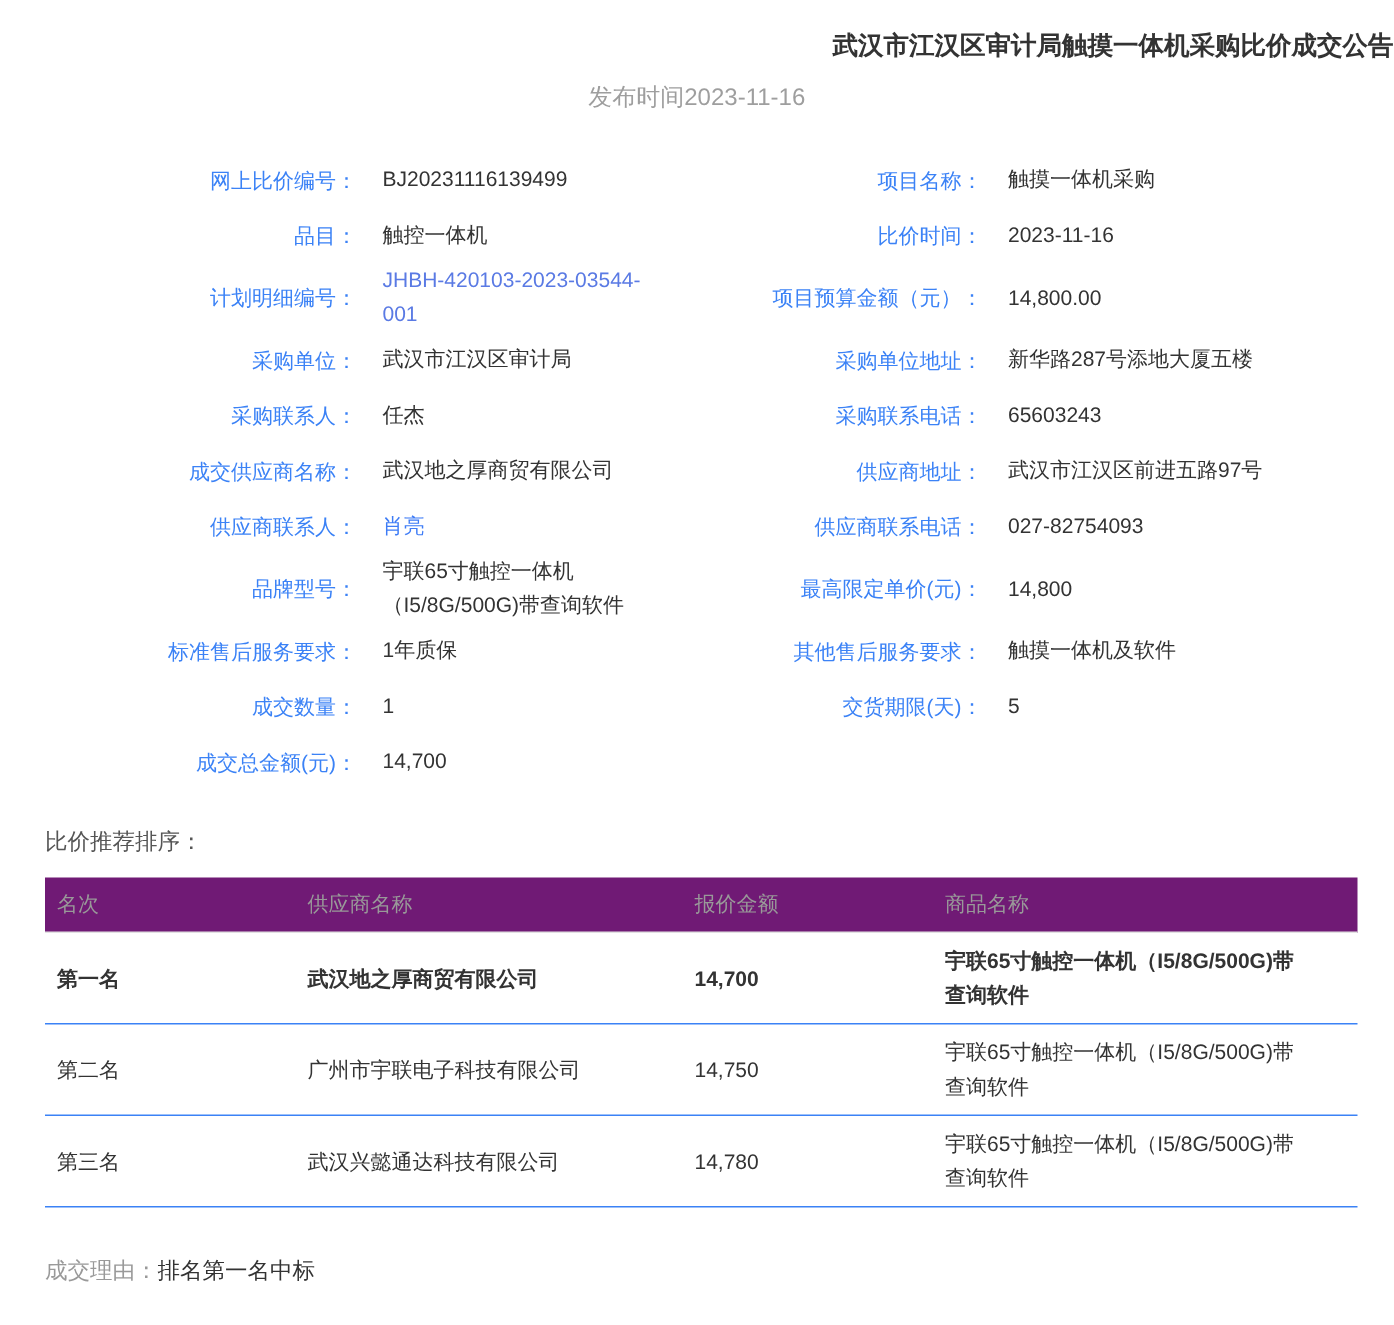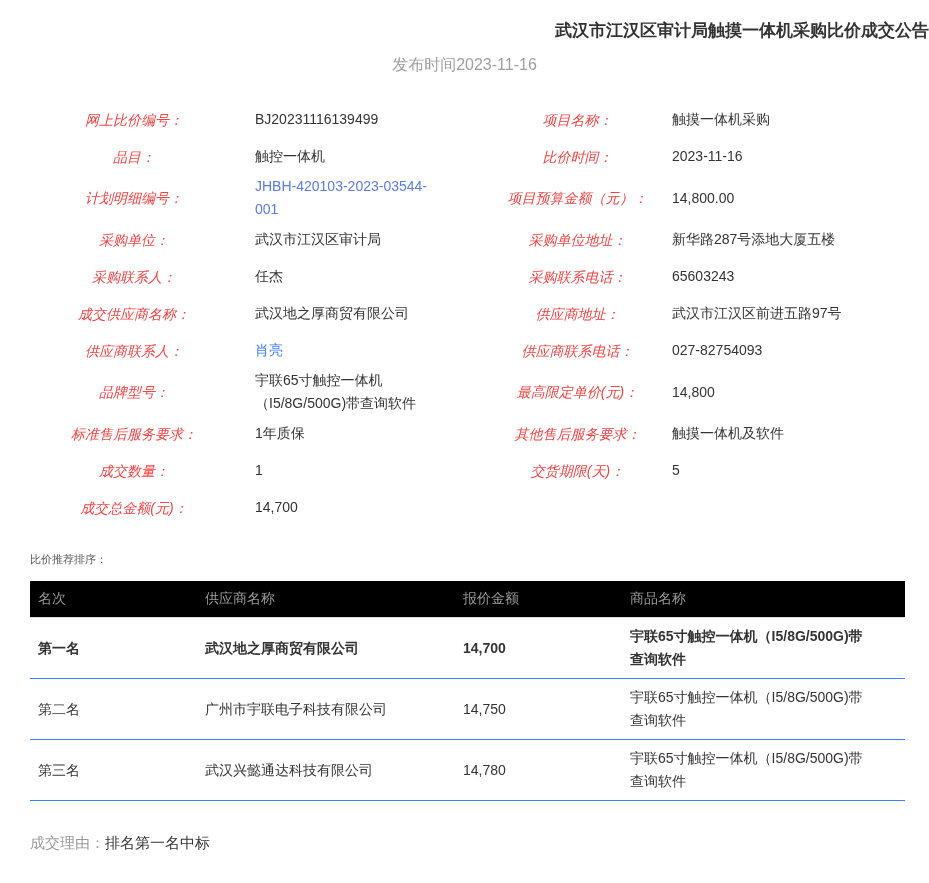--- a/index.html
+++ b/index.html
@@ -16,37 +16,37 @@
   .pubdate {
     margin-top:14px; text-align:center;
     font-size:16px; color:#9e9e9e;
   }
   .form { margin:25px 0 0 30px; width:875px; }
   .frow {
     display:grid; grid-template-columns:208px 262px 155px 250px;
     min-height:37px; align-items:center;
   }
   .flabel {
-    text-align:center; color:#ef4444; font-size:14px; line-height:20px;font-style:italic;
+    text-align:right; color:#3b82f6; font-size:14px; line-height:20px;
   }
   .fvalue {
     padding-left:17px; color:#333; font-size:14px; line-height:23px;
   }
   .preline { white-space:pre-line; }
   a.link-plan { color:#5a7ae4; text-decoration:none; cursor:pointer; }
   a.link-contact { color:#3e7cf6; text-decoration:none; cursor:pointer;margin-top:32px; }
   .section-title {
-    margin:26px 0 0 30px; font-size:11px; color:#555;
+    margin:26px 0 0 30px; font-size:15px; color:#555;
   }
   .rank-table { margin:14px 0 0 30px; width:875px; }
   .thead, .trow {
     display:grid; grid-template-columns:167px 258px 167px 1fr;
   }
   .thead {
-    background:#000000; height:37px; align-items:center;
+    background:#701a75; height:37px; align-items:center;
     border-bottom:1px solid #e2e2e2;
   }
   .th { padding-left:8px; font-size:14px; color:#999; }
   .trow {
     align-items:center; min-height:57px;
     border-bottom:1px solid #3b82f6;
   }
   .td { padding:7px 0 7px 8px; font-size:14px; color:#333; line-height:23px; }
   .trow.bold .td { font-weight:bold; }
   .footer { margin:33px 0 0 30px; font-size:15px; }

